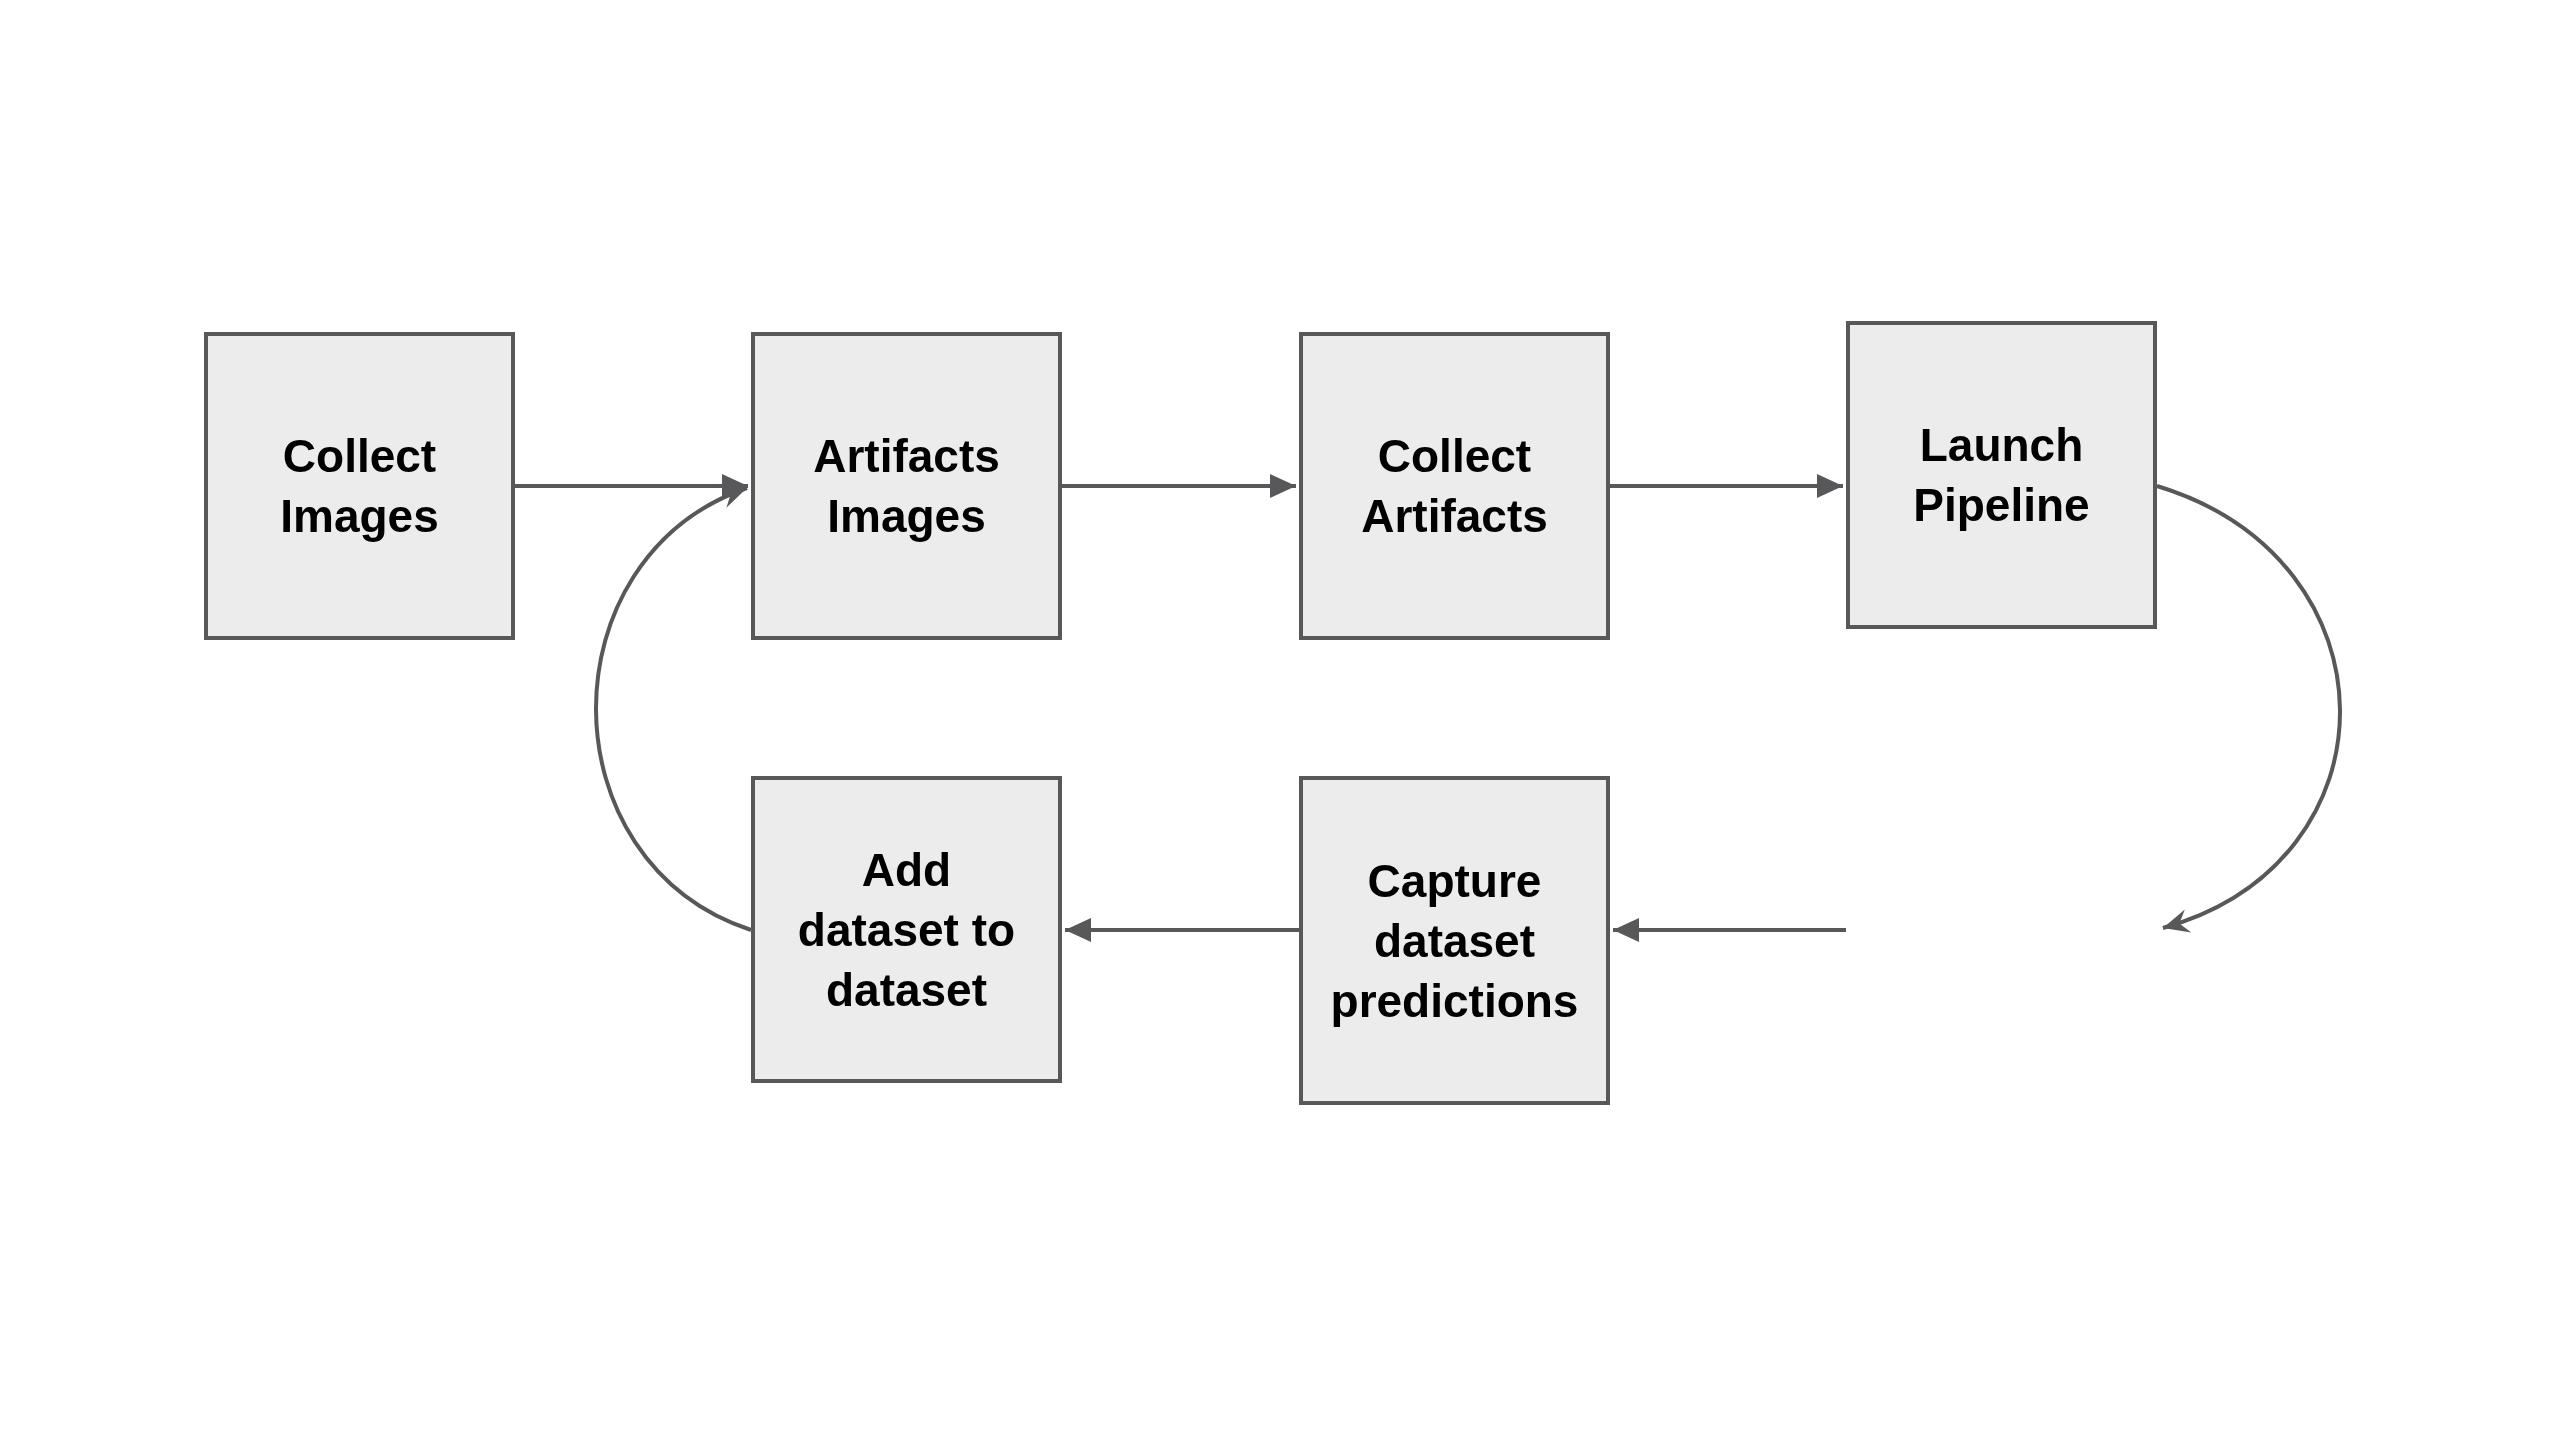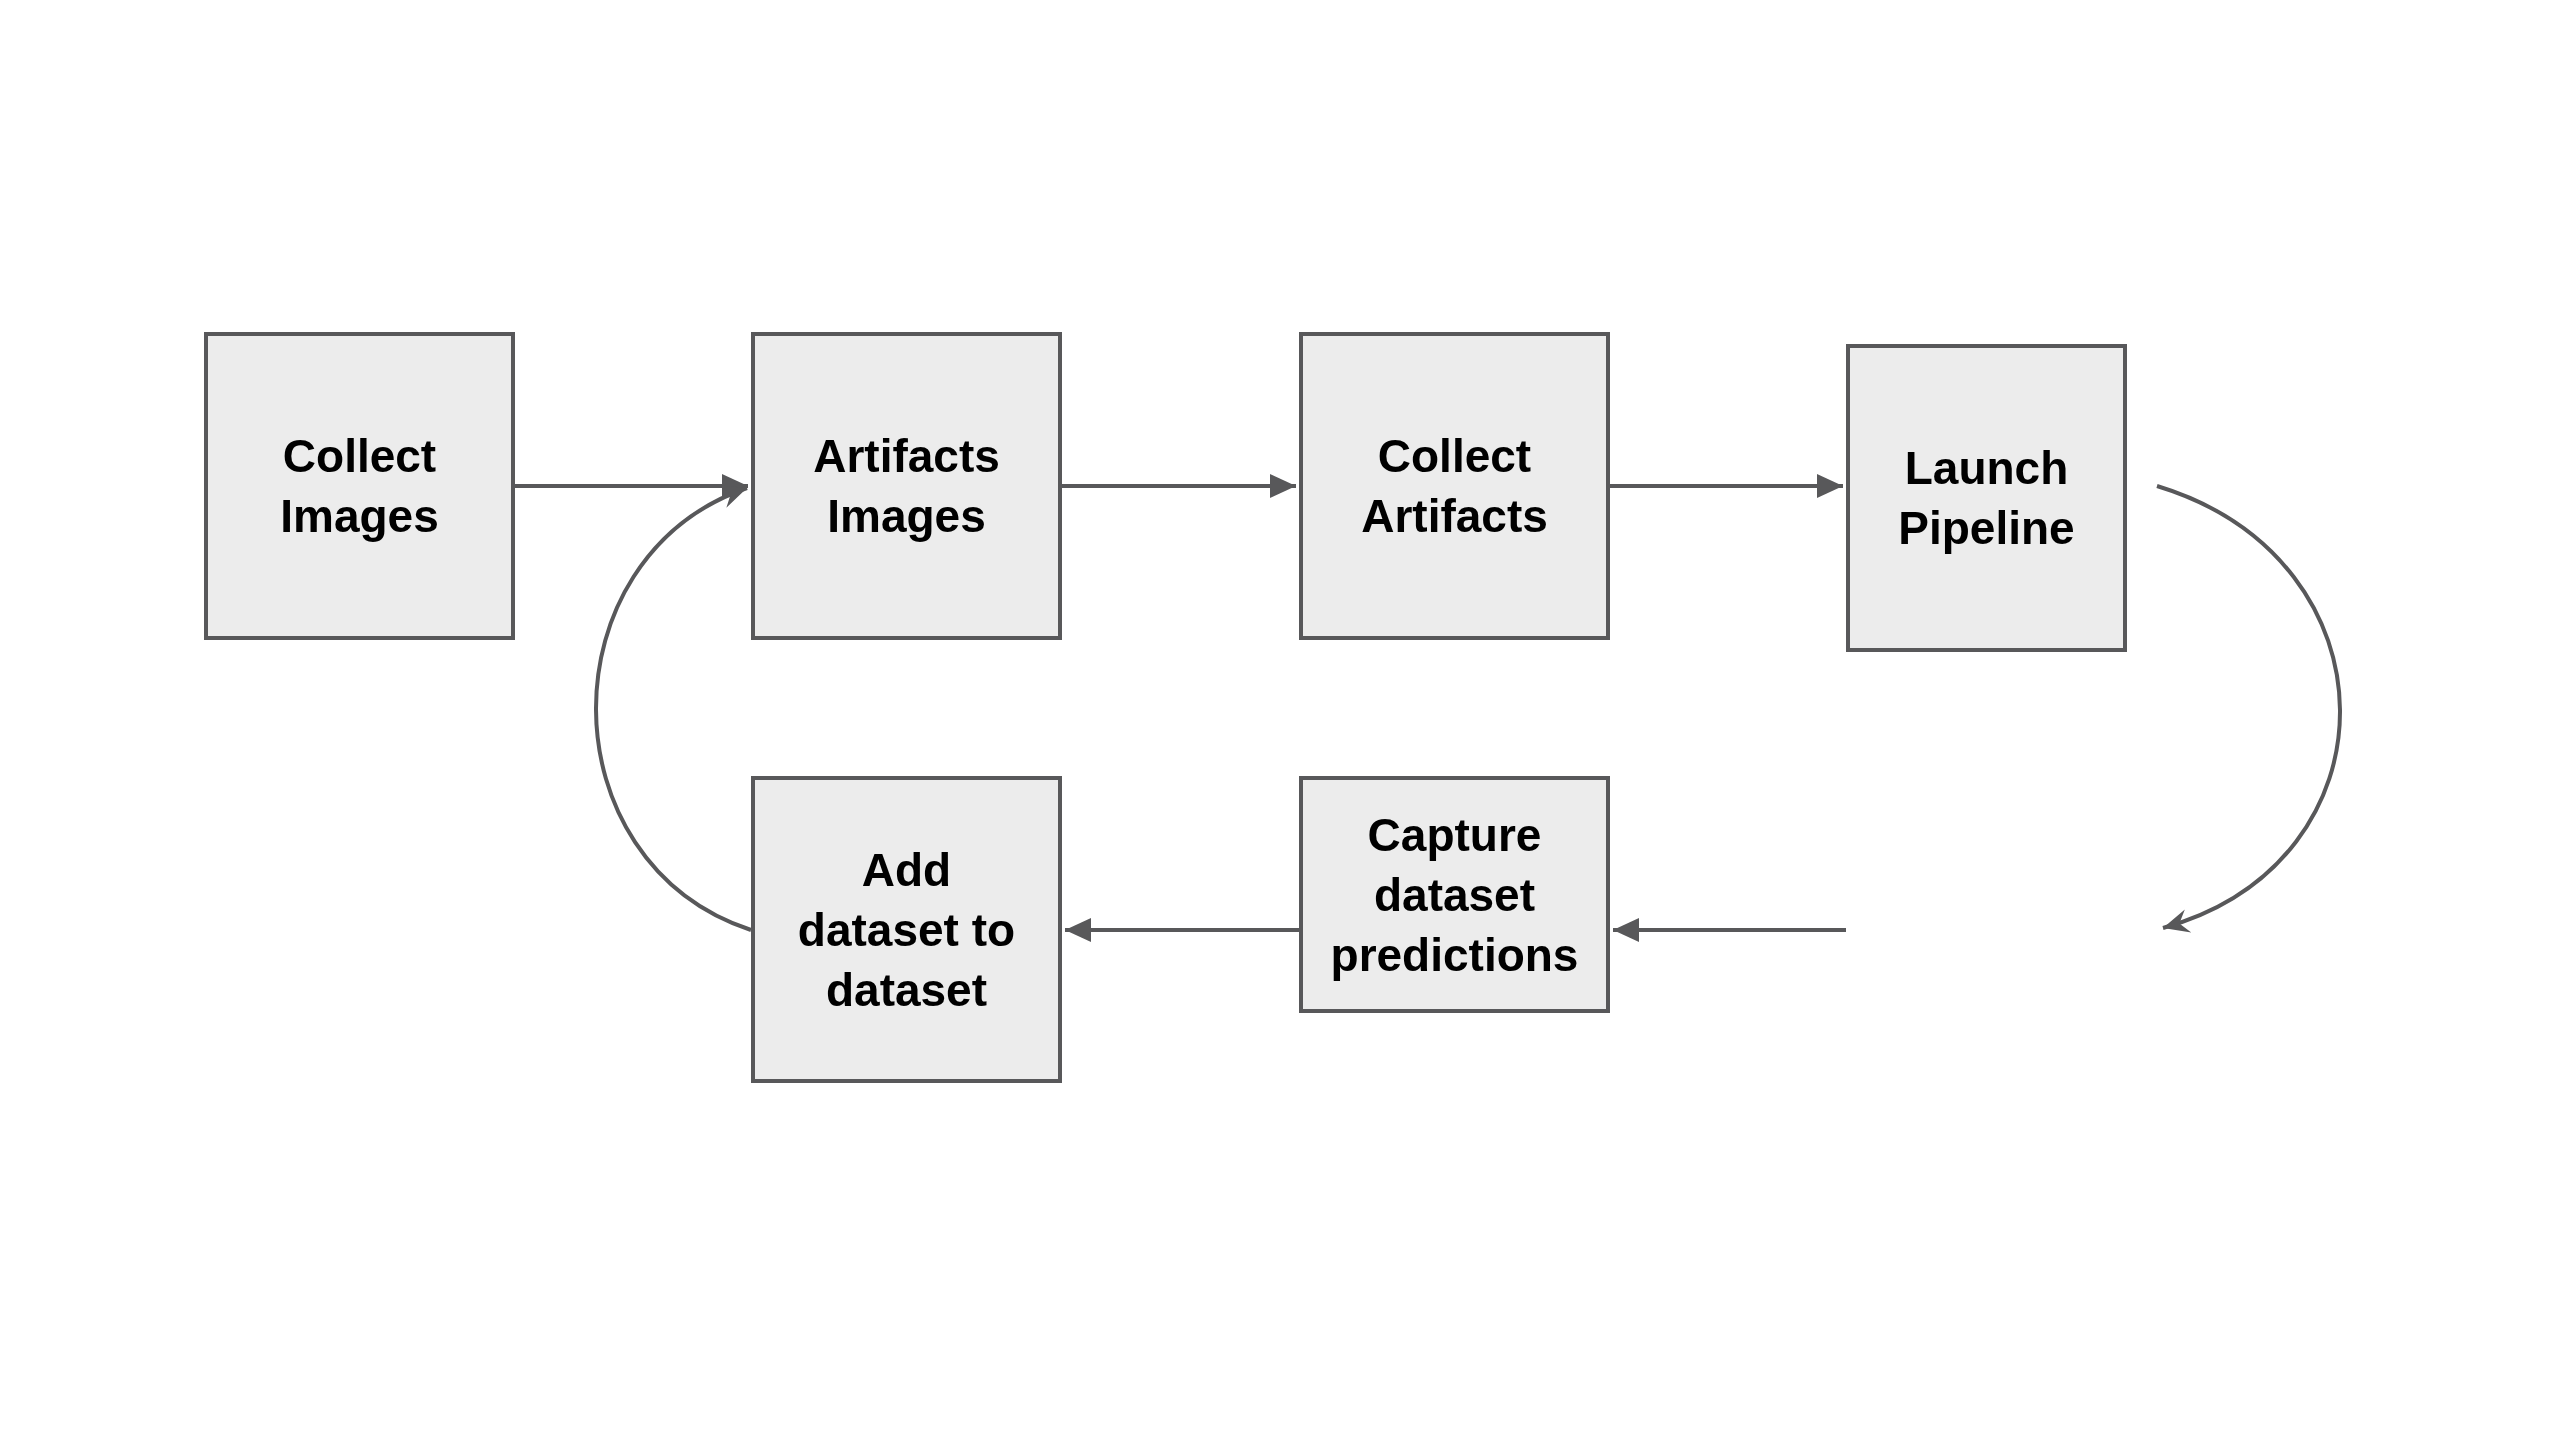--- a/index.html
+++ b/index.html
@@ -87,36 +87,36 @@
     </div>
   </div>
 
   <div class="node" style="left:1299px;top:332px;width:311px;height:308px">
     <div class="label">
       <div>Collect</div>
       <div>Artifacts</div>
     </div>
   </div>
 
-  <div class="node" style="left:1846px;top:344px;width:281px;height:308px">
+  <div class="node" style="left:1846px;top:321px;width:311px;height:308px">
     <div class="label">
       <div>Launch</div>
       <div>Pipeline</div>
     </div>
   </div>
 
   <div class="node" style="left:751px;top:776px;width:311px;height:307px">
     <div class="label">
       <div>Add</div>
       <div>dataset to</div>
       <div>dataset</div>
     </div>
   </div>
 
-  <div class="node" style="left:1299px;top:776px;width:311px;height:237px">
+  <div class="node" style="left:1299px;top:776px;width:311px;height:329px">
     <div class="label">
       <div>Capture</div>
       <div>dataset</div>
       <div>predictions</div>
     </div>
   </div>
 
 
 </div>
 

